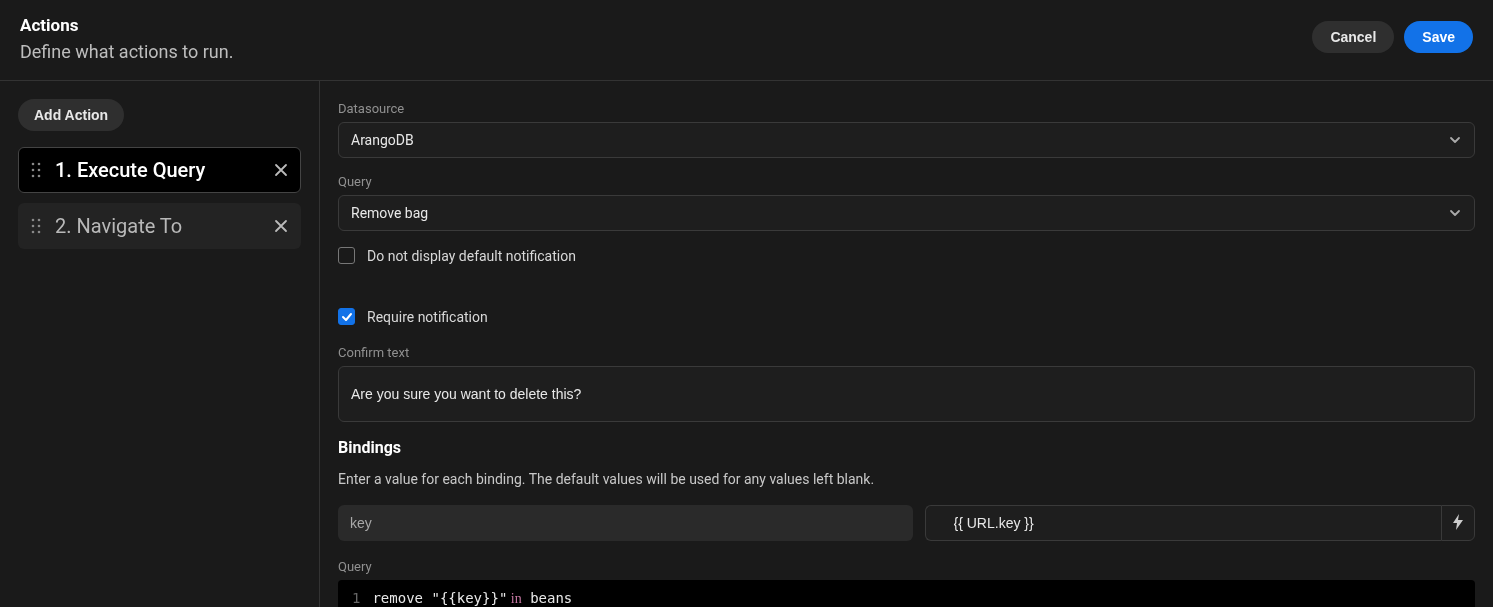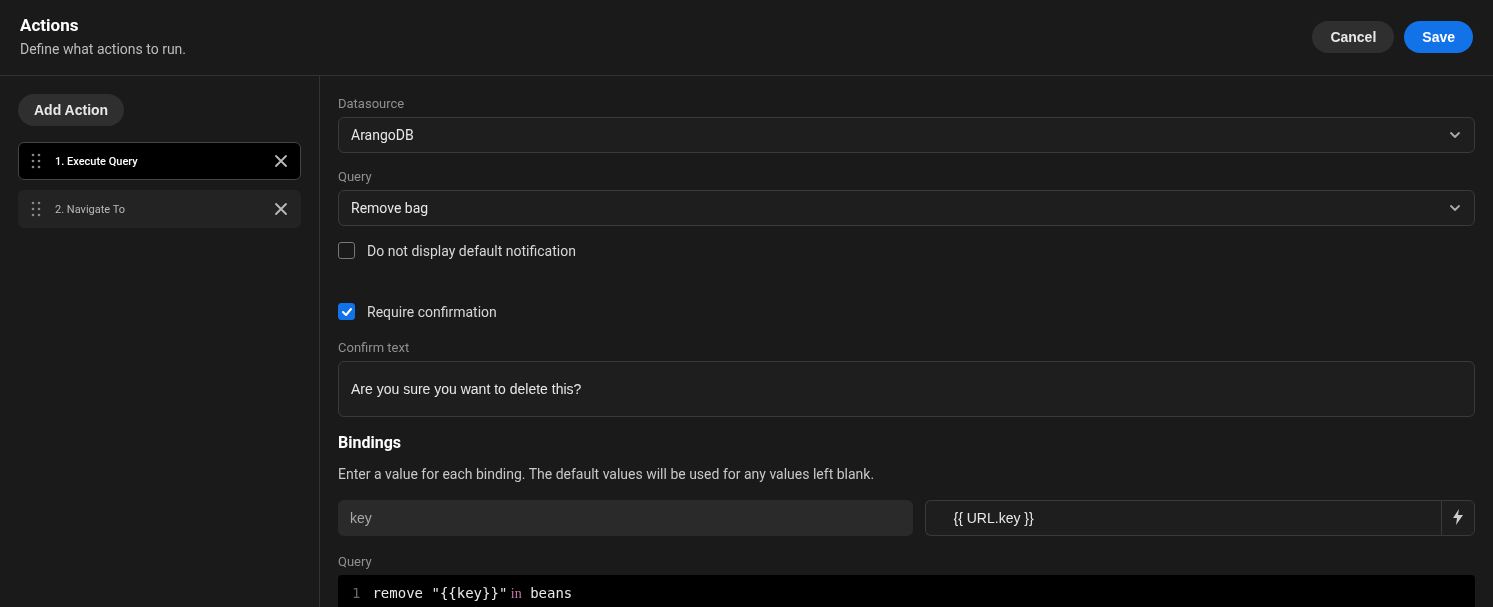--- a/index.html
+++ b/index.html
@@ -23,21 +23,21 @@
   padding: 15px 20px 18px 20px;
   border-bottom: 1px solid #333;
 }
 .header-left h1 {
   font-size: 17px;
   font-weight: 700;
   color: #fff;
   margin-bottom: 6px;
 }
 .header-left p {
-  font-size: 14px;
+  font-size: 18px;
   color: #bdbdbd;
 }
 .header-right {
   display: flex;
   gap: 10px;
   align-items: flex-start;
   padding-top: 6px;
 }
 .btn {
   border: none;
@@ -92,21 +92,21 @@
 }
 .drag-handle {
   color: #888;
   margin-right: 14px;
   display: inline-flex;
   cursor: grab;
 }
 .drag-handle svg { width: 10px; height: 16px; }
 .action-label {
   flex: 1;
-  font-size: 11px;
+  font-size: 20px;
 }
 .action-item.selected .action-label { color: #fff; font-weight: 500; }
 .action-item:not(.selected) .action-label { color: #b8b8b8; }
 .close-btn {
   color: #bbb;
   cursor: pointer;
   display: inline-flex;
 }
 .close-btn svg { width: 14px; height: 14px; }
 .main {
@@ -323,21 +323,21 @@
     </div>
 
     <div class="spacer-lg"></div>
 
     <div class="checkbox-row">
       <span class="checkbox checked">
         <svg viewBox="0 0 12 12">
             <path d="M2 6 L5 9 L10 3" stroke="#fff" stroke-width="2" fill="none" stroke-linecap="round" stroke-linejoin="round"></path>
           </svg>
       </span>
-      <span class="checkbox-label">Require confirmation</span>
+      <span class="checkbox-label">Require notification</span>
     </div>
 
     <label class="field-label">Confirm text</label>
     <input class="text-input" type="text" value="Are you sure you want to delete this?" style="">
 
     <h2 class="section-title">Bindings</h2>
     <p class="section-desc">Enter a value for each binding. The default values will be used for any values left blank.</p>
 
     <div class="bindings-row">
       <input class="binding-name" type="text" readonly="" value="key" style="">

